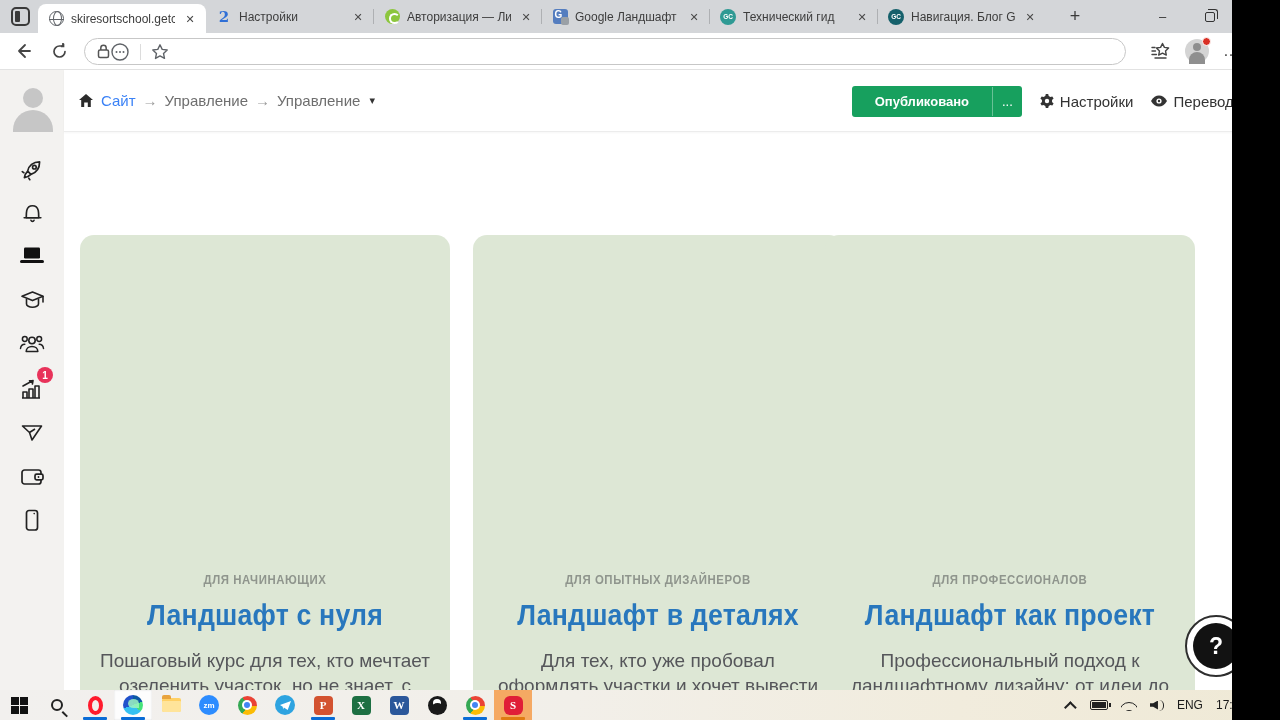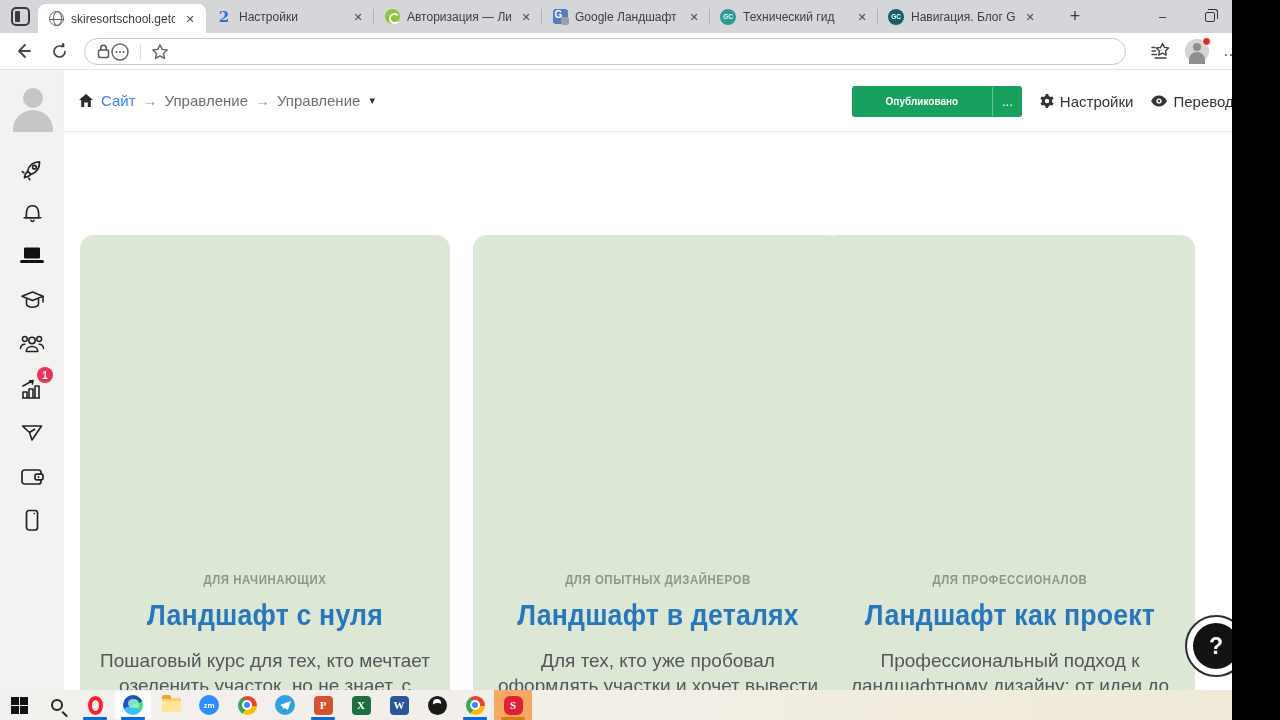--- a/index.html
+++ b/index.html
@@ -75,21 +75,21 @@
 
   
   .gc-header{position:absolute;left:64px;top:0;width:1192px;height:62px;background:#fff;
     border-bottom:1px solid #ececec;box-shadow:0 1px 2px rgba(0,0,0,.04);display:flex;align-items:center;}
   .crumbs{display:flex;align-items:center;gap:7px;margin-left:14px;font-size:15px;color:#6e6e6e;}
   .crumb-first{color:#3b82f6;}
   .crumb-sep{color:#9a9a9a;}
   .crumb-caret{color:#333;font-size:11px;margin-left:2px;}
   .gc-header-right{position:absolute;right:6px;top:0;height:62px;display:flex;align-items:center;gap:17px;}
   .pubbtn{width:170px;height:31px;border-radius:3px;background:#17a05e;color:#fff;display:flex;align-items:center;}
-  .pubbtn .publabel{flex:1;text-align:center;font-size:10px;font-weight:bold;}
+  .pubbtn .publabel{flex:1;text-align:center;font-size:13px;font-weight:bold;}
   .pubbtn .pubmore{width:30px;text-align:center;font-size:13px;border-left:1px solid rgba(255,255,255,.35);line-height:29px;}
   .hdr-act{display:flex;align-items:center;gap:5px;font-size:15px;color:#333;}
 
   
   .card{position:absolute;top:165px;width:370px;height:470px;border-radius:14px;background:#dde7d5;overflow:hidden;}
   .card1{left:80px;} .card2{left:473px;} .card3{left:825px;}
   .card-inner{position:absolute;top:300px;left:0;right:0;text-align:center;padding:0 18px;margin-top:38px;}
   .card-label{font-size:12px;font-weight:bold;color:#8f958d;letter-spacing:.6px;transform:scaleX(.95);}
   .card-title{margin-top:12px;font-size:29px;font-weight:bold;color:#2877bd;transform:scaleX(.92);letter-spacing:.2px;}
   .card-body{margin-top:16px;font-size:19px;line-height:1.33;color:#55565a;}
@@ -450,15 +450,30 @@
           <i></i>
           <b></b>
         </span>
         <span class="underline"></span>
     </div>
     <div class="tcell orange" style="left:494px">
       <span class="ic-office ic-sapp">S</span>
         <span class="underline org"></span>
     </div>
 
+    <div class="tray">
+      <span class="ic-chevup"></span>
+      <span class="ic-batt"></span>
+      <span class="ic-wifi">
+          <i></i>
+          <i></i>
+        </span>
+      <span style="display:flex;align-items:center">
+          <span class="ic-vol"></span>
+          <span class="ic-vol-w"></span>
+        </span>
+      <span>ENG</span>
+      <span>17:21</span>
+      <span class="ic-notif"></span>
+    </div>
   </div>
 
 </div>
 
 </body></html>

